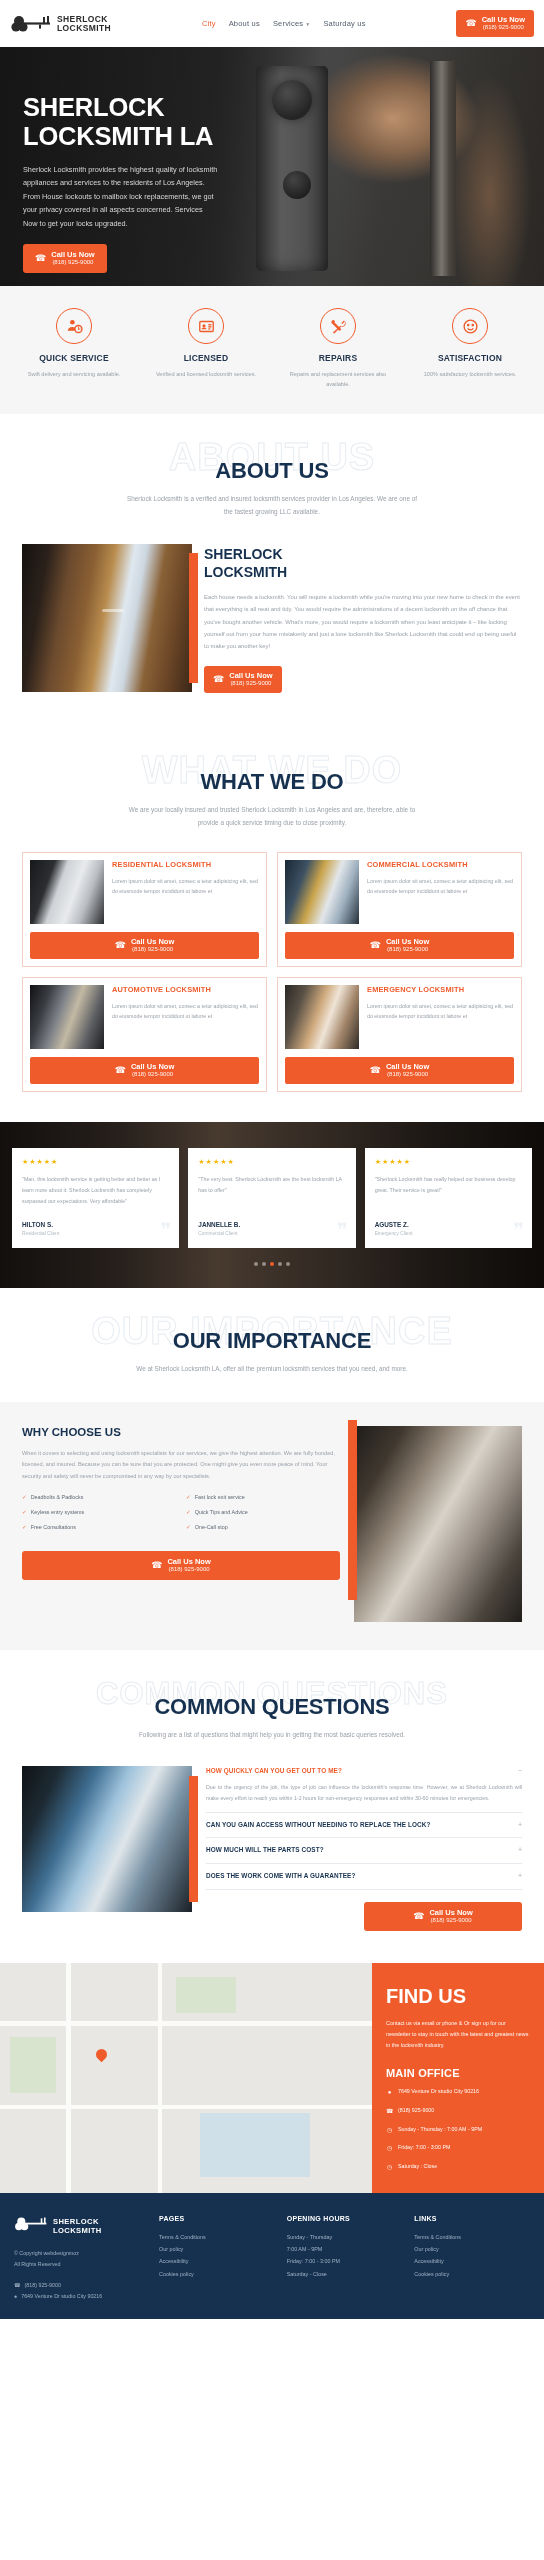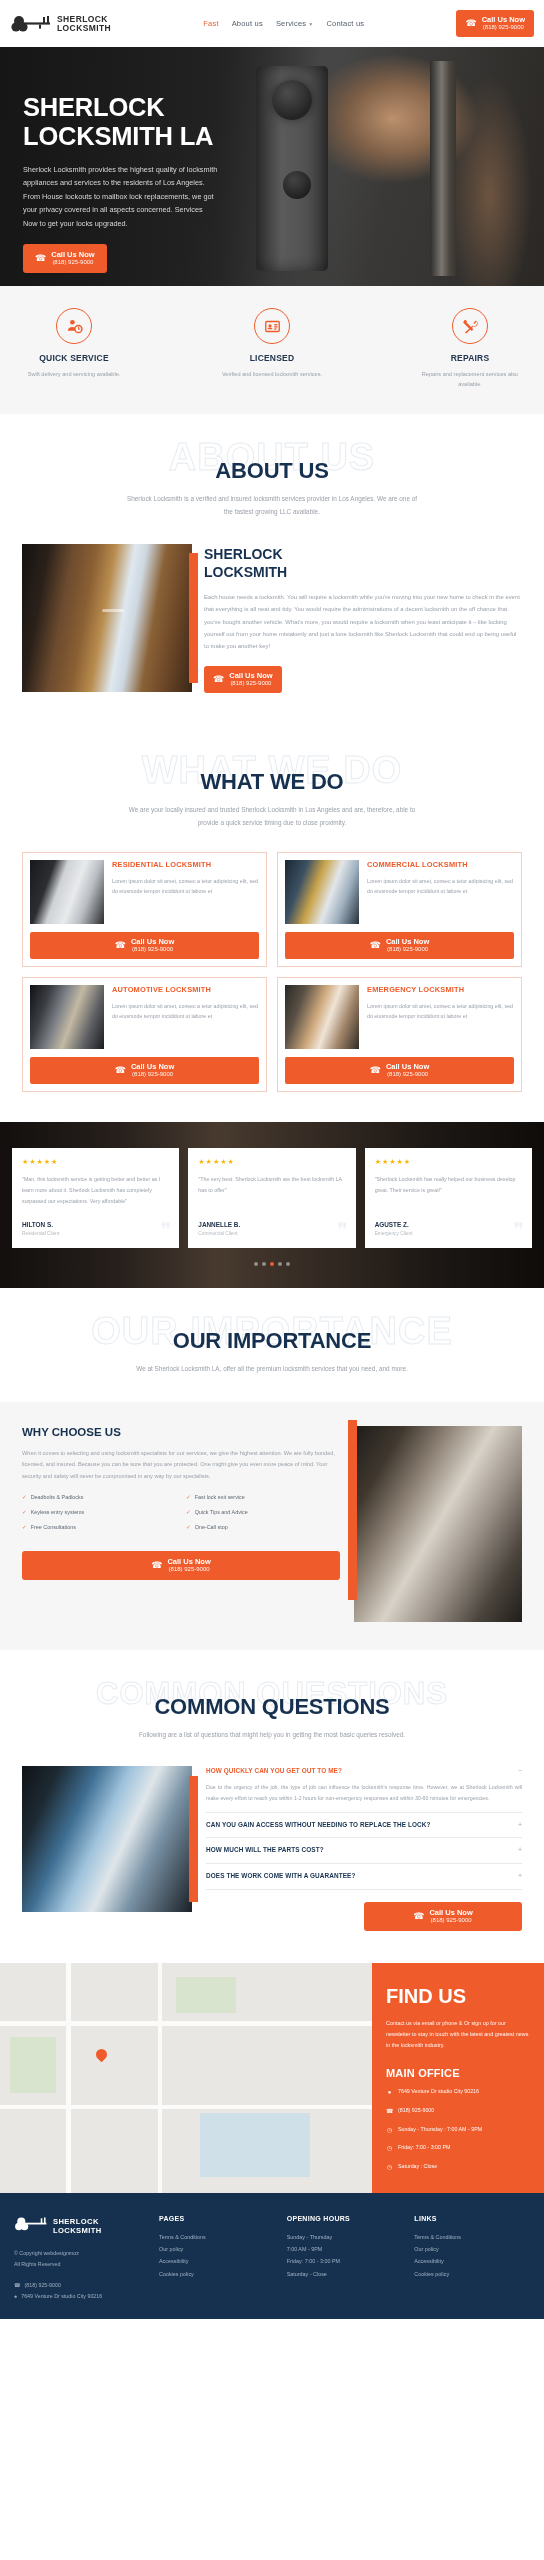--- a/index.html
+++ b/index.html
@@ -292,24 +292,24 @@
           <rect x="29" y="11.6" width="2" height="4" fill="#2b2b2b"></rect>
         </svg>
       </span>
       <span class="brand-text">
         <span class="l1">SHERLOCK</span>
         <span class="l2">LOCKSMITH</span>
       </span>
     </div>
 
     <div class="nav">
-      <a href="#" class="active">Fast</a>
+      <a href="#" class="active">City</a>
       <a href="#">About us</a>
       <a href="#"><span>Services</span><span class="caret">▼</span></a>
-      <a href="#">Contact us</a>
+      <a href="#">Saturday us</a>
     </div>
 
     <button class="callbtn">
       <span class="ph">☎</span>
       <span>
         <span class="lbl">Call Us Now</span>
         <span class="num">(818) 925-9000</span>
       </span>
     </button>
   </div>
@@ -367,20 +367,32 @@
     <div class="feature">
       <div class="fcircle">
         <svg width="17" height="17" viewBox="0 0 24 24" fill="#ef5b2b">
           <path d="M4 4l12 12-2.4 2.4L1.6 6.4z" transform="rotate(0)"></path>
           <path d="M19.5 3.6l-3.4 3.4 1.4 1.4 3.4-3.4a4.6 4.6 0 0 1-6.1 6.1L4 20.4 6.2 22 16.1 12a4.6 4.6 0 0 0 5.9-5.9z" opacity=".95"></path>
           <circle cx="4.6" cy="5" r="2.2"></circle>
         </svg>
       </div>
       <h3>REPAIRS</h3>
       <p>Repairs and replacement services also available.</p>
+    </div>
+    <div class="feature">
+      <div class="fcircle">
+        <svg width="17" height="17" viewBox="0 0 24 24" fill="none" stroke="#ef5b2b" stroke-width="1.9">
+          <circle cx="12" cy="12" r="9"></circle>
+          <circle cx="8.8" cy="10" r=".9" fill="#ef5b2b"></circle>
+            <circle cx="15.2" cy="10" r=".9" fill="#ef5b2b"></circle>
+          <path d="M8 14.5c1 1.4 2.4 2.1 4 2.1s3-0.7 4-2.1"></path>
+        </svg>
+      </div>
+      <h3>SATISFACTION</h3>
+      <p>100% satisfactory locksmith services.</p>
     </div>
   </div>
 
   <div class="sec about">
     <div class="ghost" style="top:22px">ABOUT US</div>
     <div class="sec-title">ABOUT US</div>
     <div class="sec-sub">Sherlock Locksmith is a verified and insured locksmith services provider in Los Angeles. We are one of the fastest growing LLC available.</div>
     <div class="about-body">
       <div class="about-img">
         <div class="key"></div>

